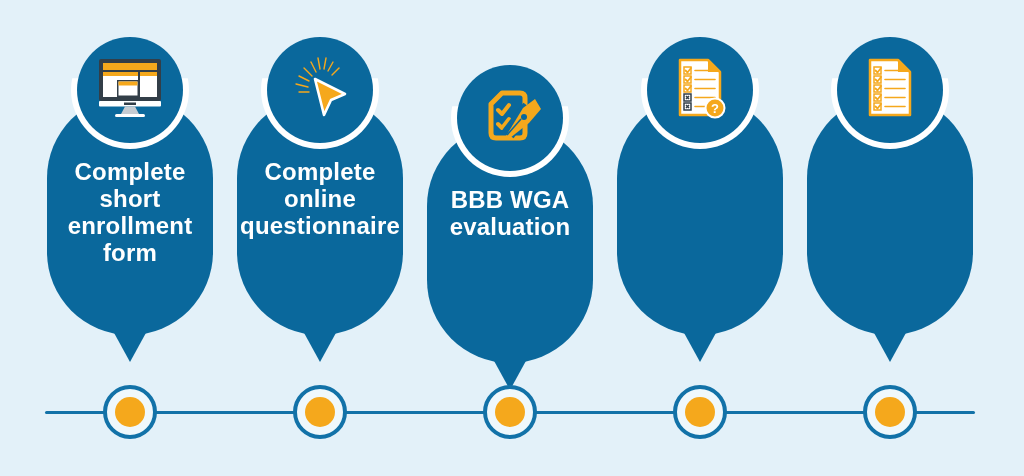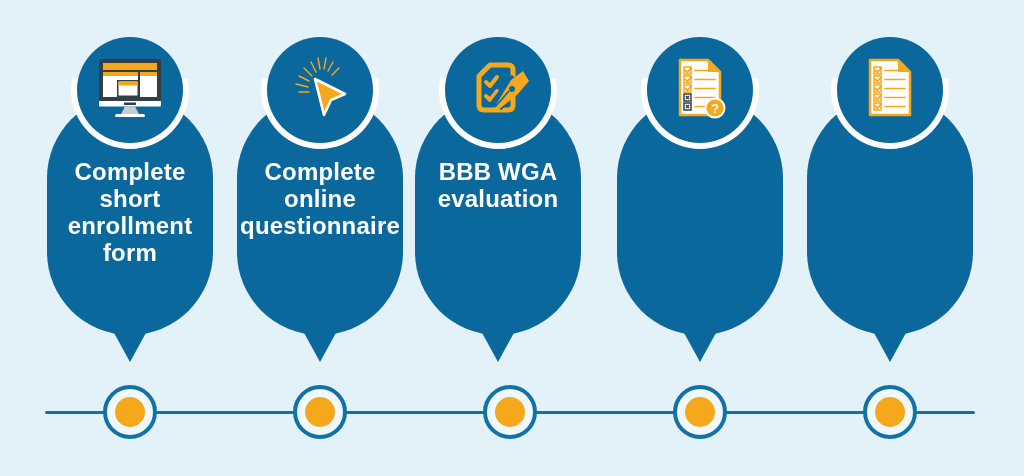--- a/index.html
+++ b/index.html
@@ -97,21 +97,21 @@
     z-index: 2;
   }
   .timeline-dot {
     width: 30px;
     height: 30px;
     border-radius: 50%;
     background: #F5A81C;
   }
   .n1 { left: 103px; } .n2 { left: 293px; } .n3 { left: 483px; }
   .n4 { left: 673px; } .n5 { left: 863px; }
-  .s1 { left: 35px; } .s2 { left: 225px; } .s3 { left: 403px; }
+  .s1 { left: 35px; } .s2 { left: 225px; } .s3 { left: 415px; margin-top: 28px; }
   .s4 { left: 605px; } .s5 { left: 795px; }
 </style>
 </head>
 <body>
 
 <div class="canvas">
 
   <div class="step s1">
     <div class="bubble-body"></div>
     <div class="bubble-tail"></div>

